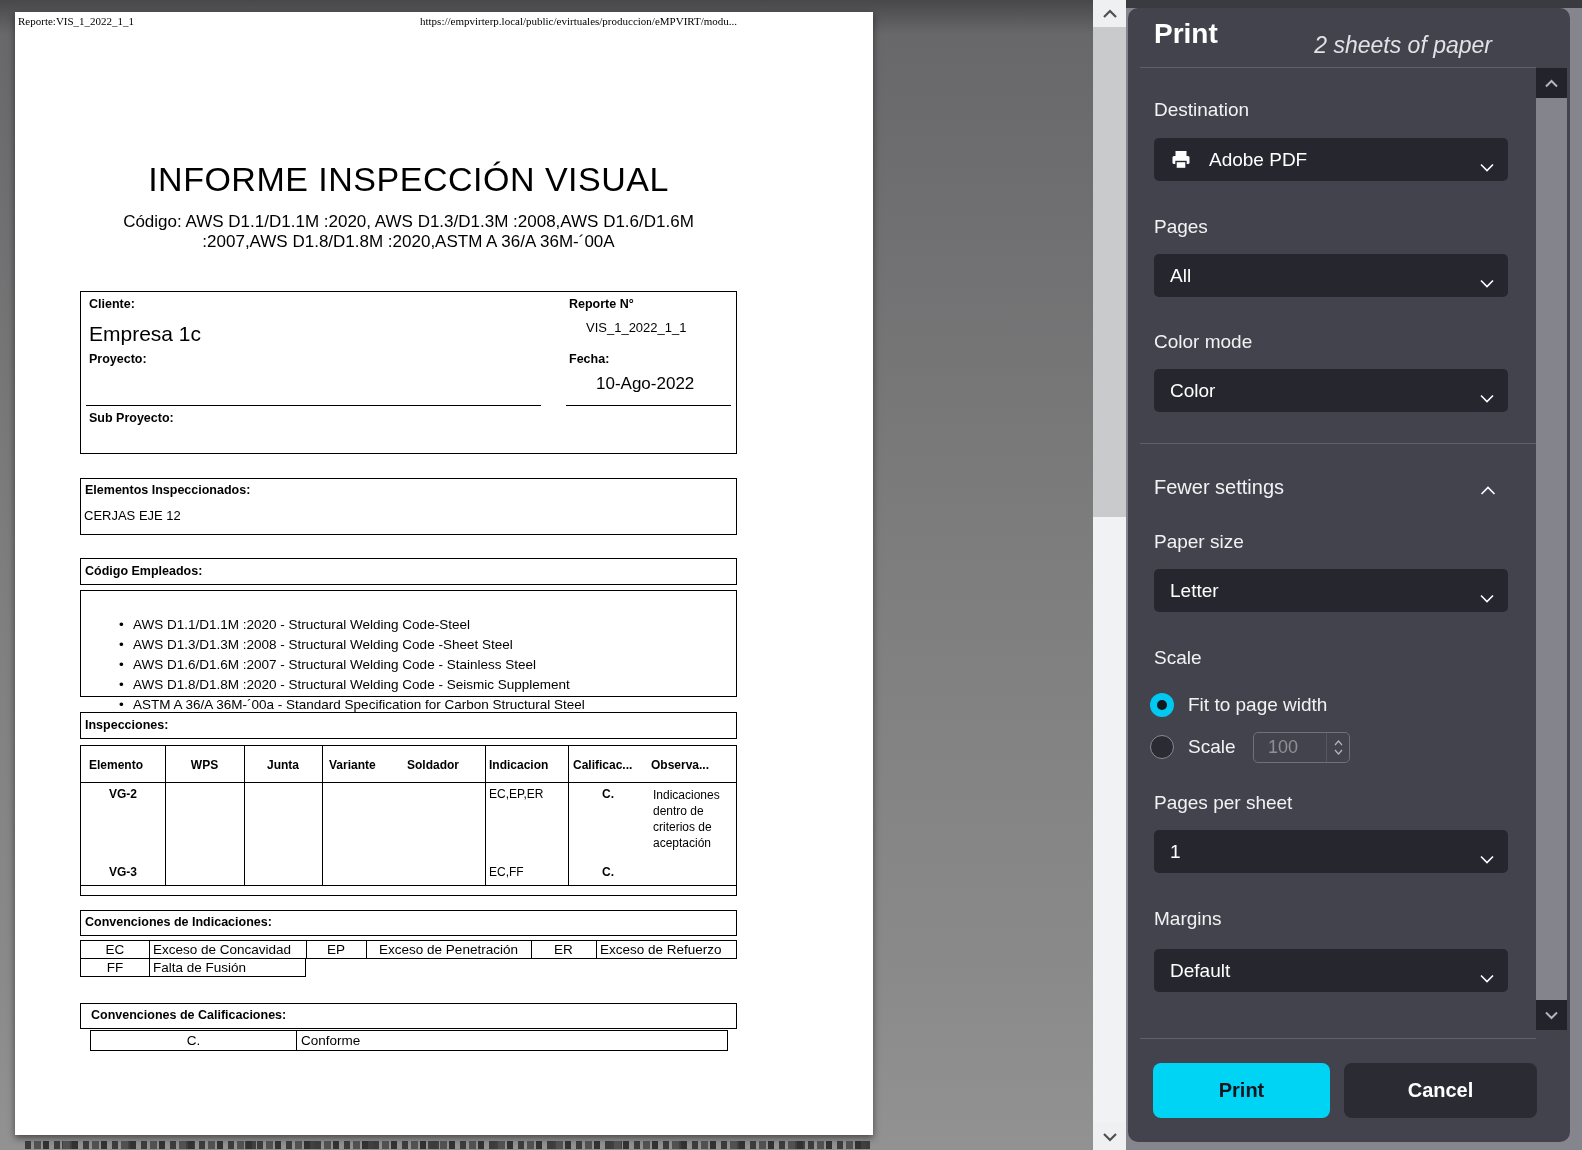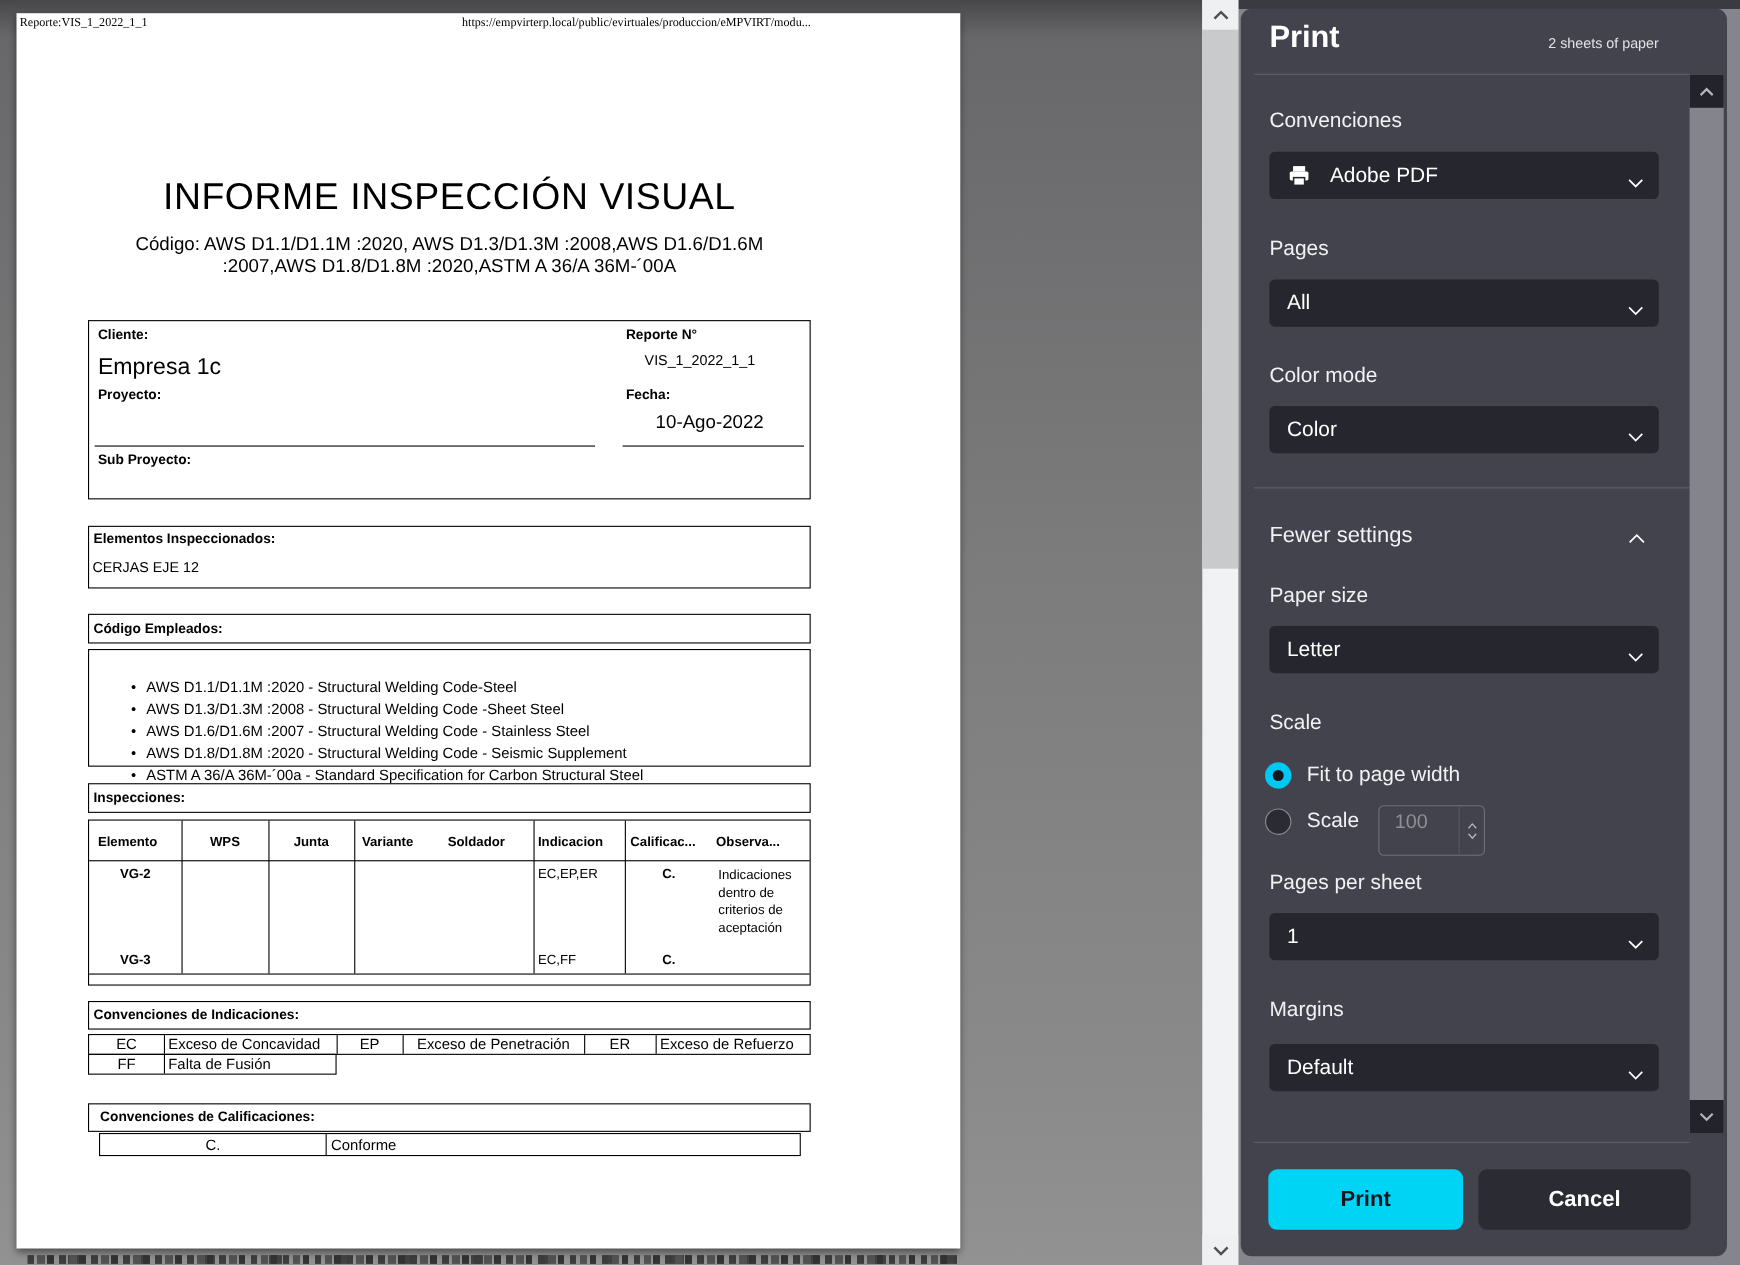--- a/index.html
+++ b/index.html
@@ -37,35 +37,35 @@
   .pv-scroll { position:absolute; left:1093px; top:0; width:33px; height:1150px; background:#f1f2f3; }
   .pv-btn { position:absolute; left:0; width:33px; height:27px; background:#eff0f1; display:flex; align-items:center; justify-content:center; }
   .pv-thumb { position:absolute; left:0; top:27px; width:33px; height:490px; background:#c9cacc; }
 
   
   .right-backdrop { position:absolute; left:1126px; top:0; width:456px; height:1150px;
     background:linear-gradient(180deg,#3a3a41 0 8px,#85858d 8px 100%); }
   .panel { position:absolute; left:1128px; top:8px; width:442px; height:1134px; background:#43434d;
     border-radius:10px; color:#f4f4f6; }
   .panel-title { position:absolute; left:26px; top:10px; font-size:28px; font-weight:600; color:#fff; }
-  .sheets { position:absolute; right:62px; top:24px; font-size:13px; color:#e2e2e6; }
+  .sheets { position:absolute; right:78px; top:24px; font-size:23px; color:#e2e2e6;font-style:italic; }
   .pdiv { position:absolute; left:12px; width:396px; height:0; border-top:1px solid #60606a; }
   .plabel { position:absolute; left:26px; font-size:19px; color:#f2f2f4; white-space:nowrap; }
   .dd { position:absolute; left:26px; width:354px; height:43px; background:#26262e; border-radius:5px;
     display:flex; align-items:center; padding:0 16px; font-size:19px; color:#fff; cursor:pointer; }
   .dd .chev { position:absolute; right:14px; top:17px; }
   .dd .dd-txt { white-space:nowrap; }
   .dest-icon { margin-right:17px; display:inline-flex; }
   .fewer-chev { position:absolute; left:352px; top:474px; }
   .radio { position:absolute; width:24px; height:24px; border-radius:50%; cursor:pointer; }
   .radio.sel { background:#00c8f0; }
   .radio.sel::after { content:""; position:absolute; left:7px; top:7px; width:10px; height:10px; border-radius:50%; background:#16161e; }
   .radio.unsel { background:#2b2b33; border:1px solid #8a8a92; }
   .rlabel { position:absolute; font-size:19px; color:#f2f2f4; white-space:nowrap; }
-  .scale-input { position:absolute; left:125px; top:724px; width:97px; height:46px; border:1px solid #70707a;
+  .scale-input { position:absolute; left:125px; top:724px; width:97px; height:31px; border:1px solid #70707a;
     border-radius:5px; color:#8f8f96; font-size:18px; }
   .scale-input .sv { position:absolute; left:14px; top:4px; }
   .spinner { position:absolute; right:0; top:0; bottom:0; width:23px; border-left:1px solid #565660;
     display:flex; flex-direction:column; align-items:center; justify-content:center; gap:3px; }
   .panel-scroll { position:absolute; left:408px; top:60px; width:31px; height:962px; background:#84848c; }
   .ps-btn { position:absolute; left:0; width:31px; height:30px; background:#23232b; display:flex; align-items:center; justify-content:center; }
   .btn { position:absolute; height:55px; border:none; border-radius:8px; font-size:20px; font-weight:700;
     font-family:"Liberation Sans", sans-serif; cursor:pointer; }
   .btn-print { left:25px; top:1055px; width:177px; background:#00d4f4; color:#16161e; }
   .btn-cancel { left:216px; top:1055px; width:193px; background:#2b2b34; color:#ffffff; font-weight:600; }
@@ -200,21 +200,21 @@
     </div>
   </div>
 
   <div class="right-backdrop"></div>
 
   <div class="panel">
     <div class="panel-title">Print</div>
     <div class="sheets">2 sheets of paper</div>
     <div class="pdiv" style="top:59px;"></div>
 
-    <div class="plabel" style="top:91px;">Convenciones</div>
+    <div class="plabel" style="top:91px;">Destination</div>
     <div class="dd" style="top:130px;">
       <span class="dest-icon">
         <svg width="22" height="22" viewBox="0 0 22 22">
           <rect x="5.5" y="2" width="11" height="5" fill="#fff"></rect>
           <rect x="2.5" y="7" width="17" height="8" rx="1.5" fill="#fff"></rect>
           <rect x="6" y="12.5" width="10" height="7" fill="#fff" stroke="#26262e" stroke-width="1.4"></rect>
         </svg>
       </span>
       <span class="dd-txt">Adobe PDF</span>
       <span class="chev">

